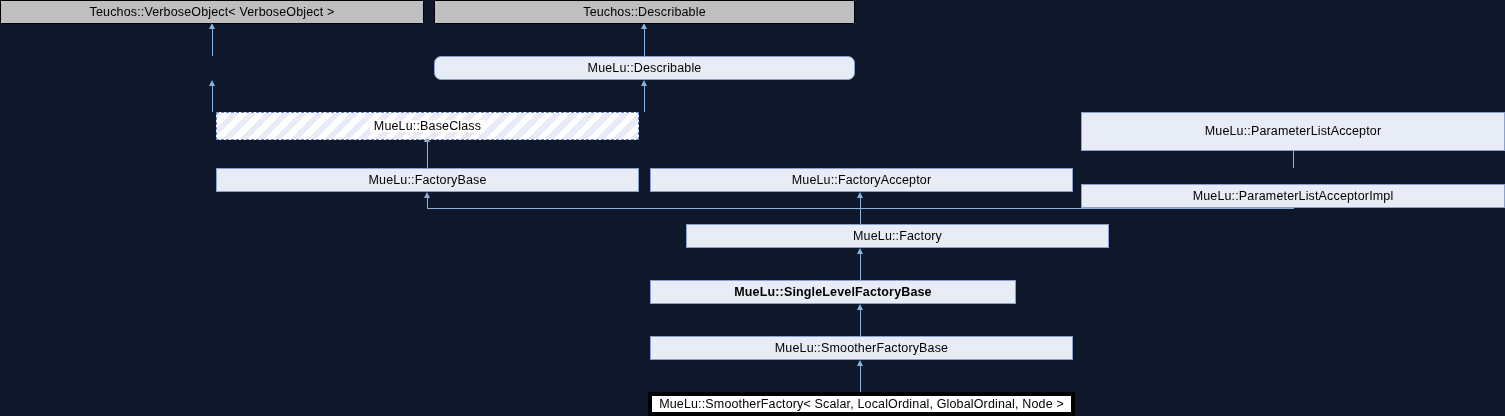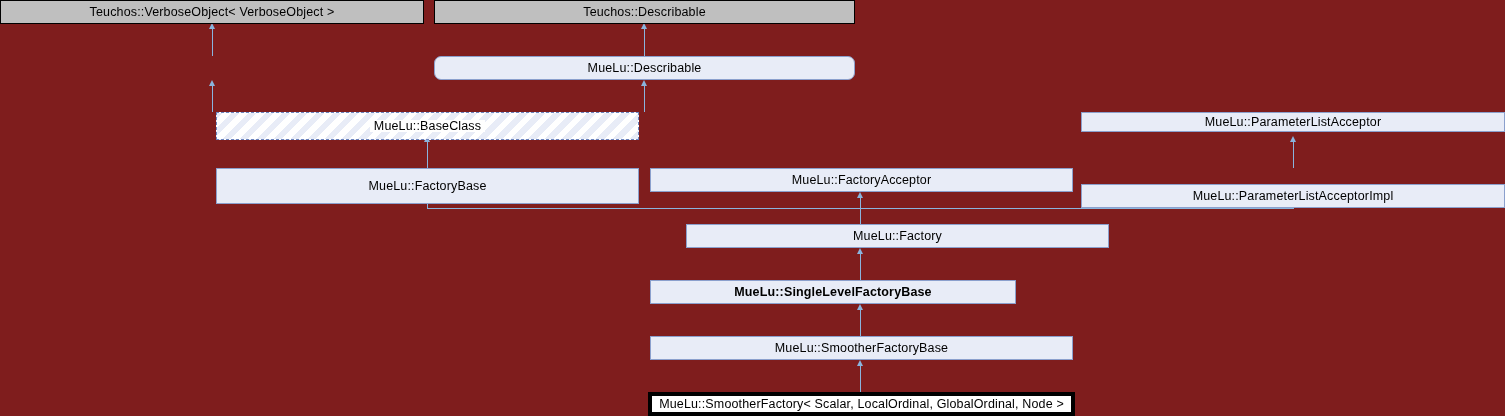--- a/index.html
+++ b/index.html
@@ -4,21 +4,21 @@
 <style>
   html, body {
     margin: 0;
     padding: 0;
     background: #ffffff;
   }
   #diagram {
     position: relative;
     width: 1505px;
     height: 416px;
-    background: #7f1d1d;
+    background: #0f172a;
     font-family: "Liberation Sans", sans-serif;
     overflow: hidden;
   }
   .node {
     position: absolute;
     box-sizing: border-box;
     display: flex;
     align-items: center;
     justify-content: center;
     font-size: 12.5px;
@@ -131,25 +131,25 @@
 
 
   <div class="node plain" style="left:434px; top:56px; width:421px; height:24px;border-radius:7px;">
     <span class="label">MueLu::Describable</span>
   </div>
 
   <div class="node hatched" style="left:216px; top:112px; width:423px; height:28px;">
     <span class="label">MueLu::BaseClass</span>
   </div>
 
-  <div class="node plain" style="left:1081px; top:112px; width:424px; height:20px;">
+  <div class="node plain" style="left:1081px; top:112px; width:424px; height:39px;">
     <span class="label">MueLu::ParameterListAcceptor</span>
   </div>
 
-  <div class="node plain" style="left:216px; top:168px; width:423px; height:36px;">
+  <div class="node plain" style="left:216px; top:168px; width:423px; height:24px;">
     <span class="label">MueLu::FactoryBase</span>
   </div>
 
   <div class="node plain" style="left:650px; top:168px; width:423px; height:24px;">
     <span class="label">MueLu::FactoryAcceptor</span>
   </div>
 
   <div class="node plain" style="left:1081px; top:184px; width:424px; height:24px;">
     <span class="label">MueLu::ParameterListAcceptorImpl</span>
   </div>

